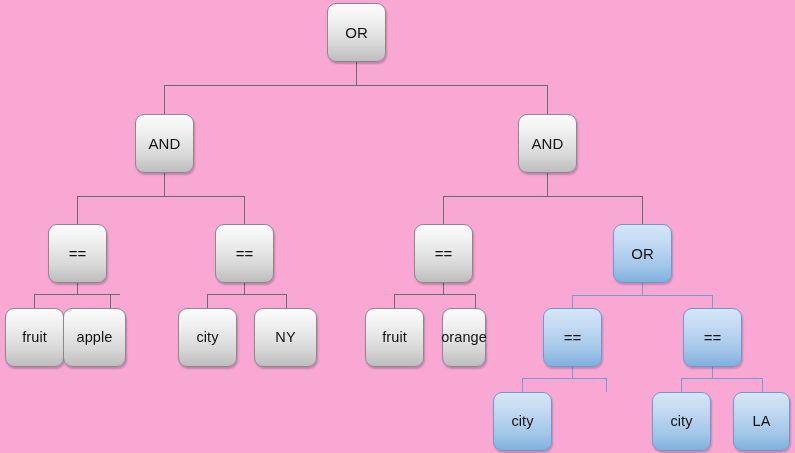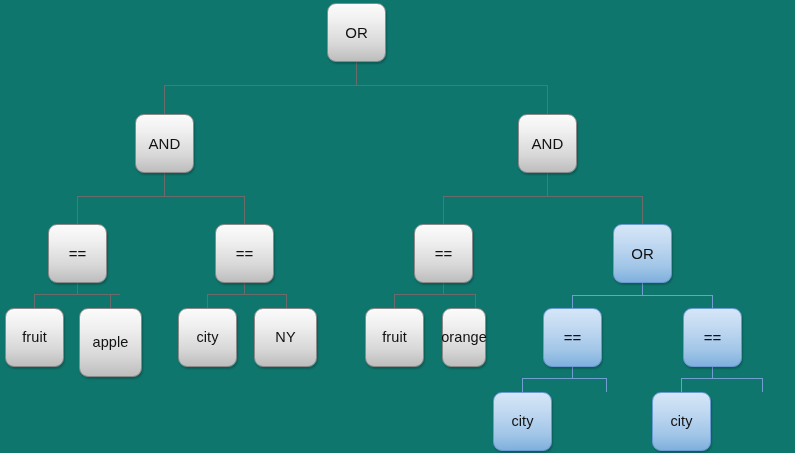--- a/index.html
+++ b/index.html
@@ -10,21 +10,21 @@
     width: 795px;
     height: 453px;
     background: #ffffff;
     font-family: "Liberation Sans", sans-serif;
     overflow: hidden;
   }
   #tree-canvas {
     position: relative;
     width: 795px;
     height: 453px;
-    background: #0f766e;
+    background: #f9a8d4;
   }
   .node {
     position: absolute;
     box-sizing: border-box;
     display: flex;
     align-items: center;
     justify-content: center;
     border-radius: 9px;
     font-size: 14.5px;
     color: #111111;
@@ -121,21 +121,21 @@
     </div>
     <div class="node gray op" style="left: 414px; top: 224px; width: 59px; height: 59px;">
       <span class="label">==</span>
     </div>
     <div class="node blue op" style="left: 613px; top: 224px; width: 59px; height: 59px;">
       <span class="label">OR</span>
     </div>
     <div class="node gray leaf" style="left: 5px; top: 308px; width: 59px; height: 59px;">
       <span class="label">fruit</span>
     </div>
-    <div class="node gray leaf" style="left: 79px; top: 308px; width: 63px; height: 69px;">
+    <div class="node gray leaf" style="left: 63px; top: 308px; width: 63px; height: 59px;">
       <span class="label">apple</span>
     </div>
     <div class="node gray leaf" style="left: 178px; top: 308px; width: 59px; height: 59px;">
       <span class="label">city</span>
     </div>
     <div class="node gray leaf" style="left: 254px; top: 308px; width: 63px; height: 59px;">
       <span class="label">NY</span>
     </div>
     <div class="node gray leaf" style="left: 365px; top: 308px; width: 59px; height: 59px;">
       <span class="label">fruit</span>
@@ -148,13 +148,16 @@
     </div>
     <div class="node blue op" style="left: 683px; top: 308px; width: 59px; height: 59px;">
       <span class="label">==</span>
     </div>
     <div class="node blue leaf" style="left: 493px; top: 392px; width: 59px; height: 59px;">
       <span class="label">city</span>
     </div>
     <div class="node blue leaf" style="left: 652px; top: 392px; width: 59px; height: 59px;">
       <span class="label">city</span>
     </div>
+    <div class="node blue leaf" style="left: 733px; top: 392px; width: 57px; height: 59px;">
+      <span class="label">LA</span>
+    </div>
   </div>
 
 </body></html>

